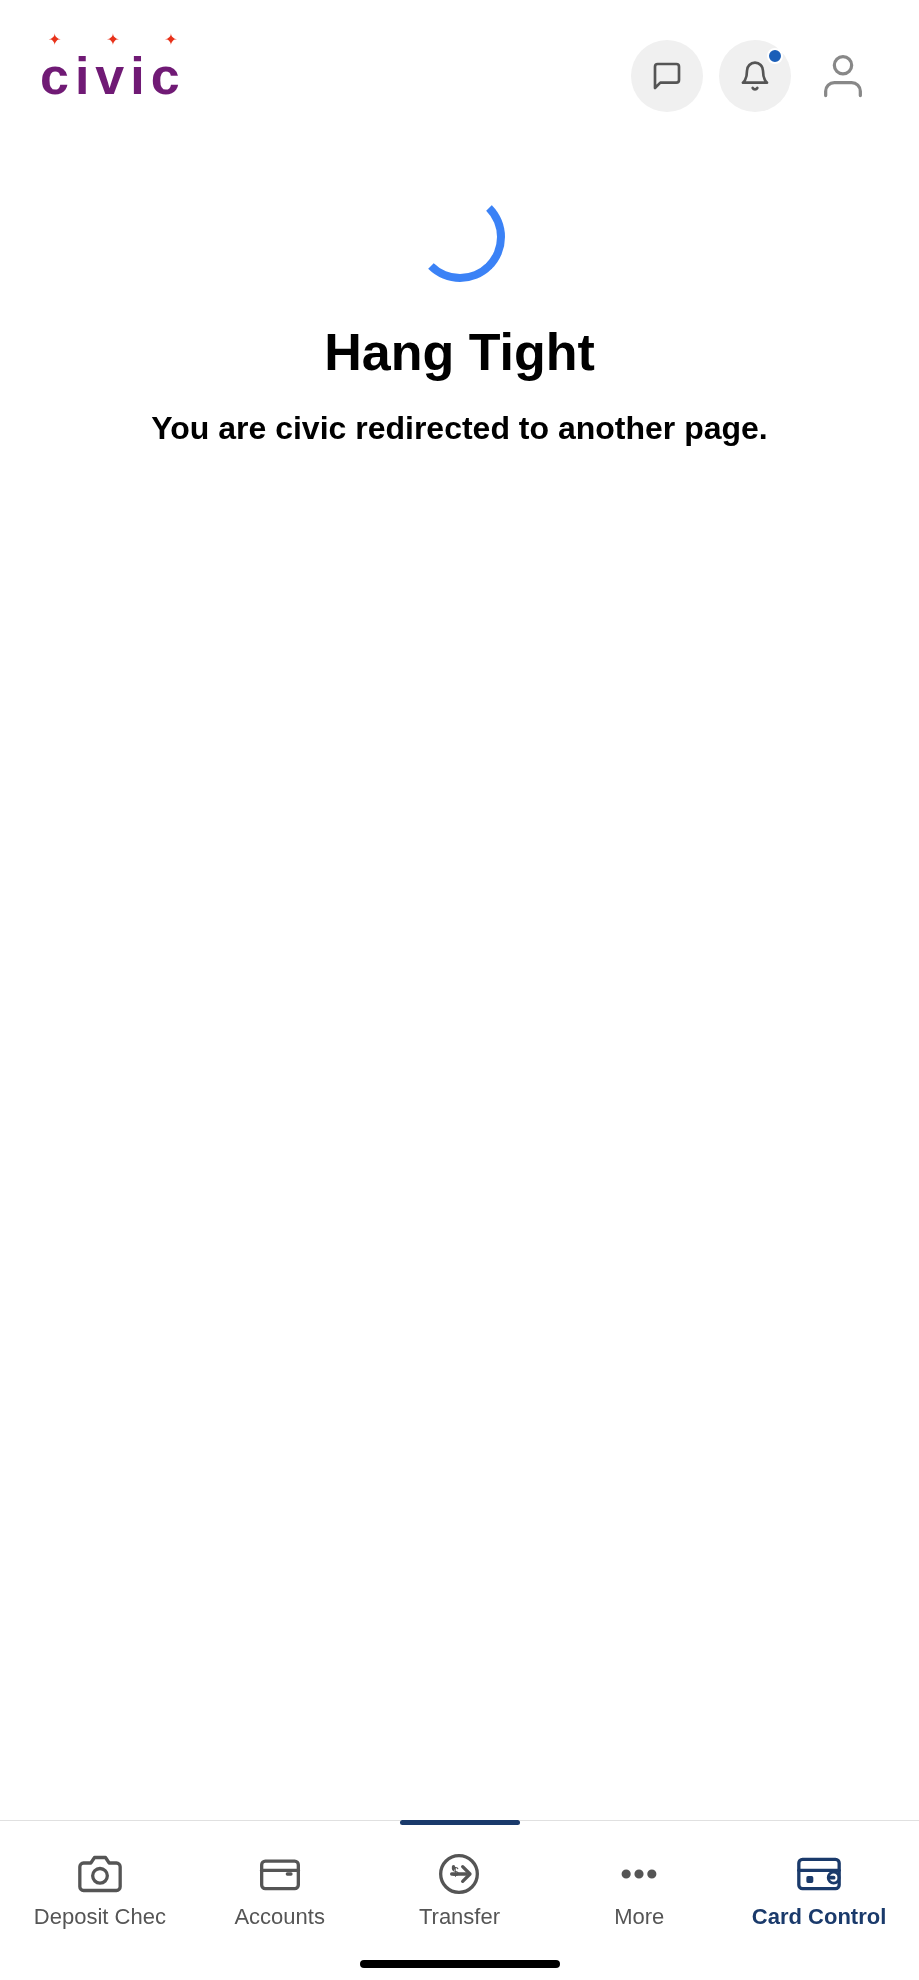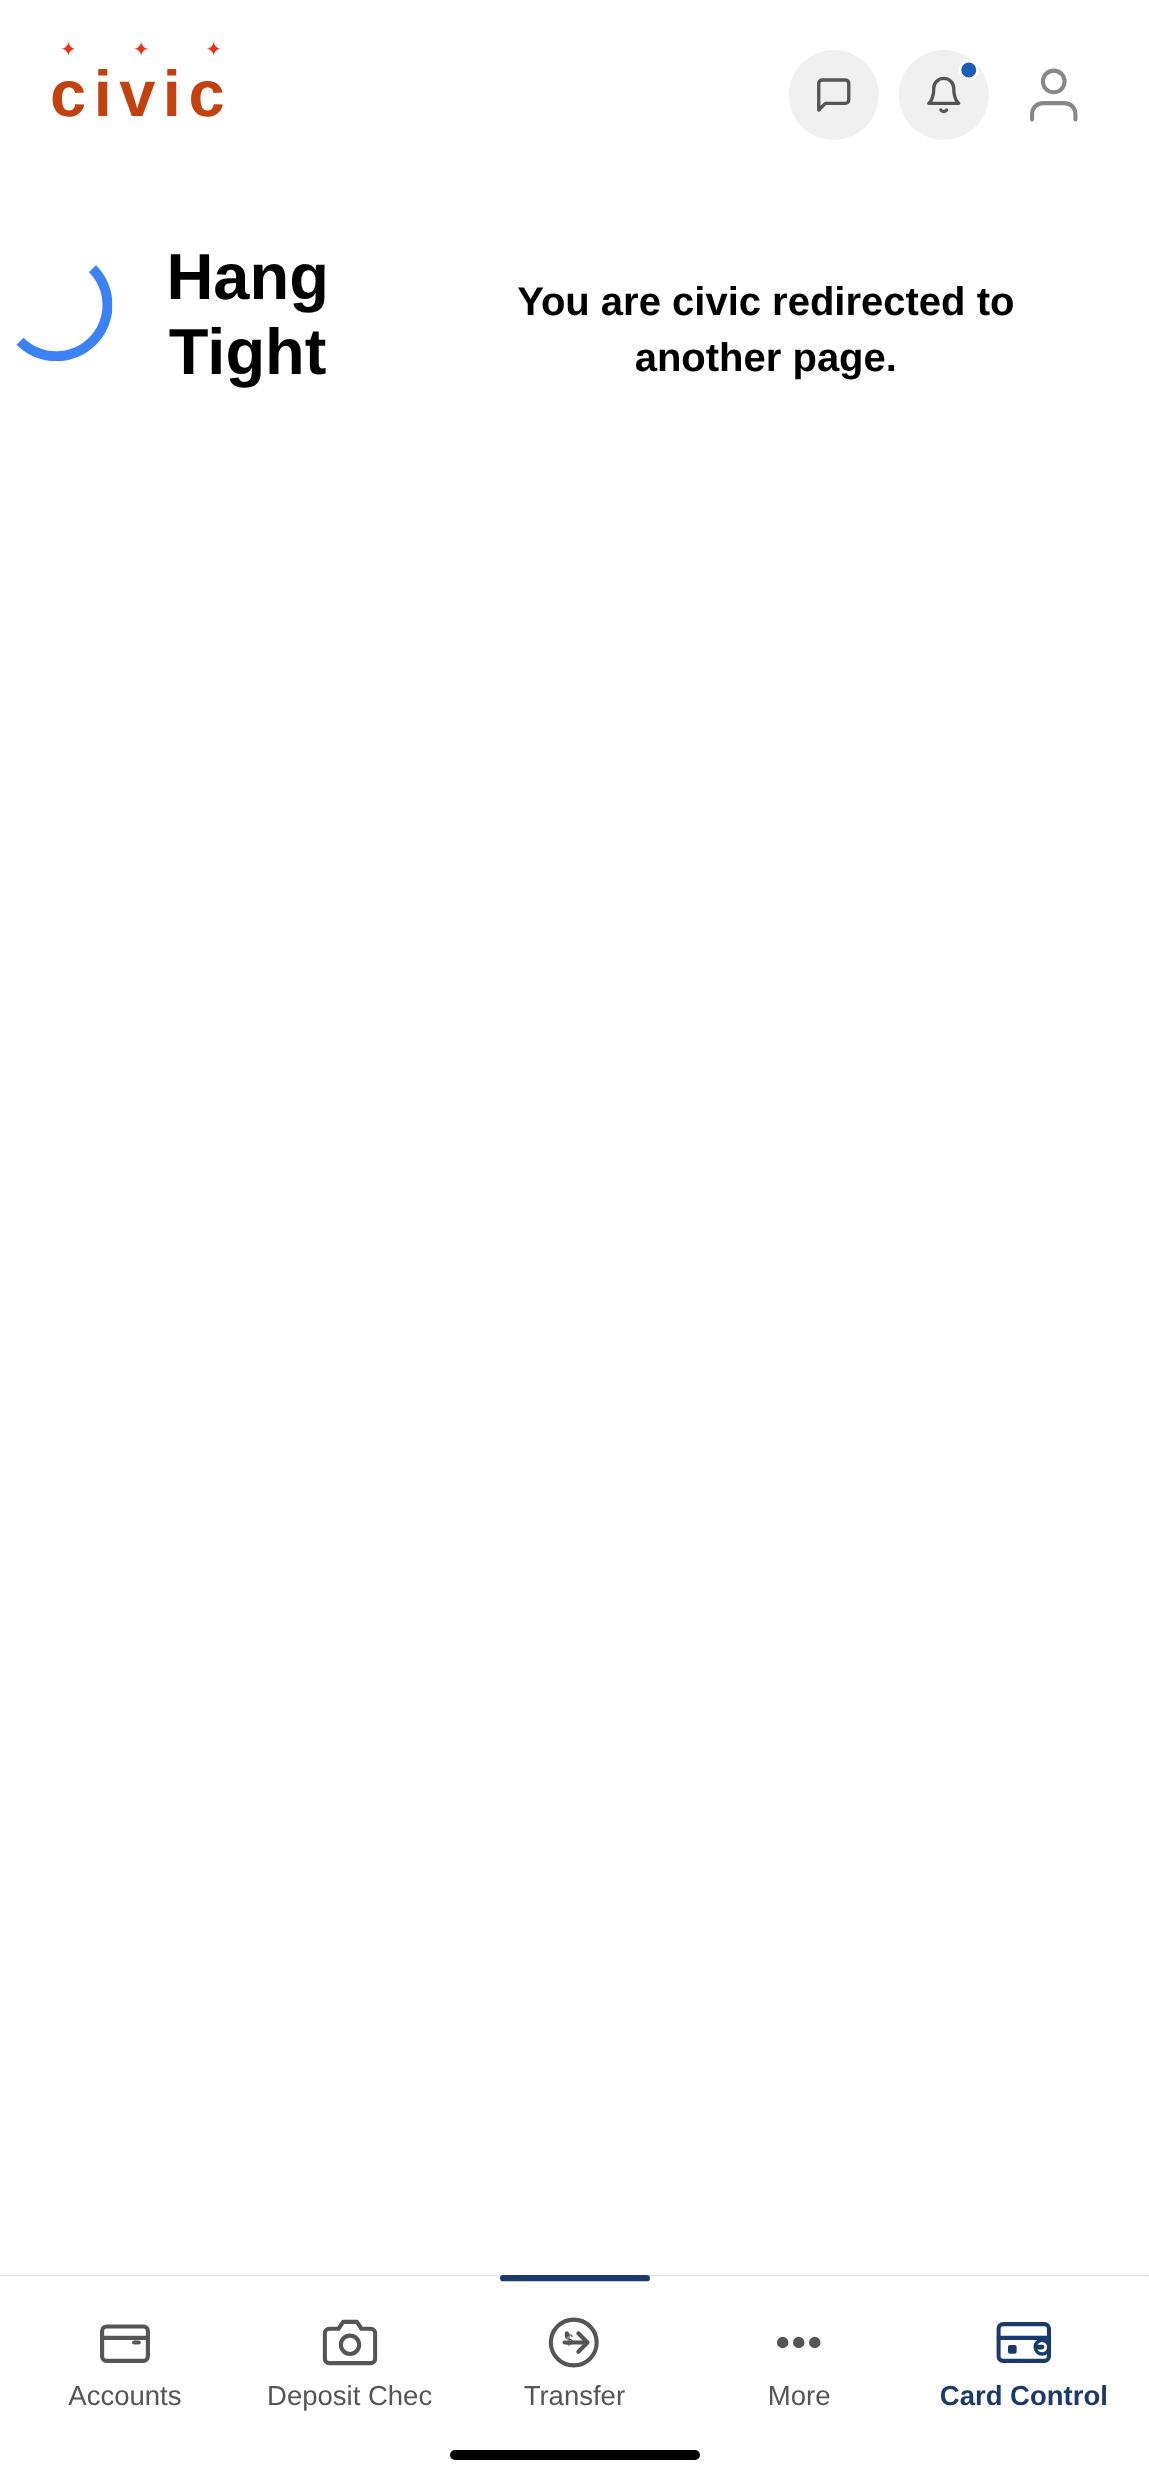--- a/index.html
+++ b/index.html
@@ -75,21 +75,21 @@
       border: none;
       display: flex;
       align-items: center;
       justify-content: center;
       cursor: pointer;
     }
 
     
     .main-content {
       display: flex;
-      flex-direction: row;
+      flex-direction: column;
       align-items: center;
       justify-content: flex-start;
       padding-top: 60px;
     }
 
     
     .spinner-container {
       margin-bottom: 40px;
     }
 
@@ -199,21 +199,21 @@
 
     
     .civic-logo {
       position: relative;
       display: inline-block;
     }
 
     .civic-logo-text {
       font-size: 52px;
       font-weight: 800;
-      color: #c2410c;
+      color: #701a75;
       letter-spacing: 6px;
       font-family: Arial, sans-serif;
     }
 
     .logo-star-row {
       position: absolute;
       top: -16px;
       left: 0;
       width: 100%;
       display: flex;
@@ -274,33 +274,33 @@
   <h1 class="hang-tight-title">Hang Tight</h1>
   <p class="hang-tight-subtitle">You are civic redirected to another page.</p>
 </div>
 
 <nav class="bottom-nav">
 
   <div class="active-indicator"></div>
 
   <button class="nav-item">
     <svg viewBox="0 0 24 24" fill="none" stroke="#555" stroke-width="1.8" stroke-linecap="round" stroke-linejoin="round">
+      <path d="M23 19a2 2 0 0 1-2 2H3a2 2 0 0 1-2-2V8a2 2 0 0 1 2-2h4l2-3h6l2 3h4a2 2 0 0 1 2 2z"></path>
+      <circle cx="12" cy="13" r="4"></circle>
+    </svg>
+    <span class="nav-label">Deposit Chec</span>
+  </button>
+
+  <button class="nav-item">
+    <svg viewBox="0 0 24 24" fill="none" stroke="#555" stroke-width="1.8" stroke-linecap="round" stroke-linejoin="round">
       <rect x="2" y="5" width="20" height="15" rx="2"></rect>
       <path d="M16 12h2"></path>
       <path d="M2 10h20"></path>
     </svg>
     <span class="nav-label">Accounts</span>
-  </button>
-
-  <button class="nav-item">
-    <svg viewBox="0 0 24 24" fill="none" stroke="#555" stroke-width="1.8" stroke-linecap="round" stroke-linejoin="round">
-      <path d="M23 19a2 2 0 0 1-2 2H3a2 2 0 0 1-2-2V8a2 2 0 0 1 2-2h4l2-3h6l2 3h4a2 2 0 0 1 2 2z"></path>
-      <circle cx="12" cy="13" r="4"></circle>
-    </svg>
-    <span class="nav-label">Deposit Chec</span>
   </button>
 
   <button class="nav-item">
     <svg viewBox="0 0 24 24" fill="none" stroke="#555" stroke-width="1.8" stroke-linecap="round" stroke-linejoin="round">
       <circle cx="12" cy="12" r="10"></circle>
       <path d="M8 12h8"></path>
       <path d="M14 8l4 4-4 4"></path>
       <path d="M9 8v1"></path>
       <text x="8" y="13" font-size="7" fill="#555" stroke="none">$</text>
     </svg>

